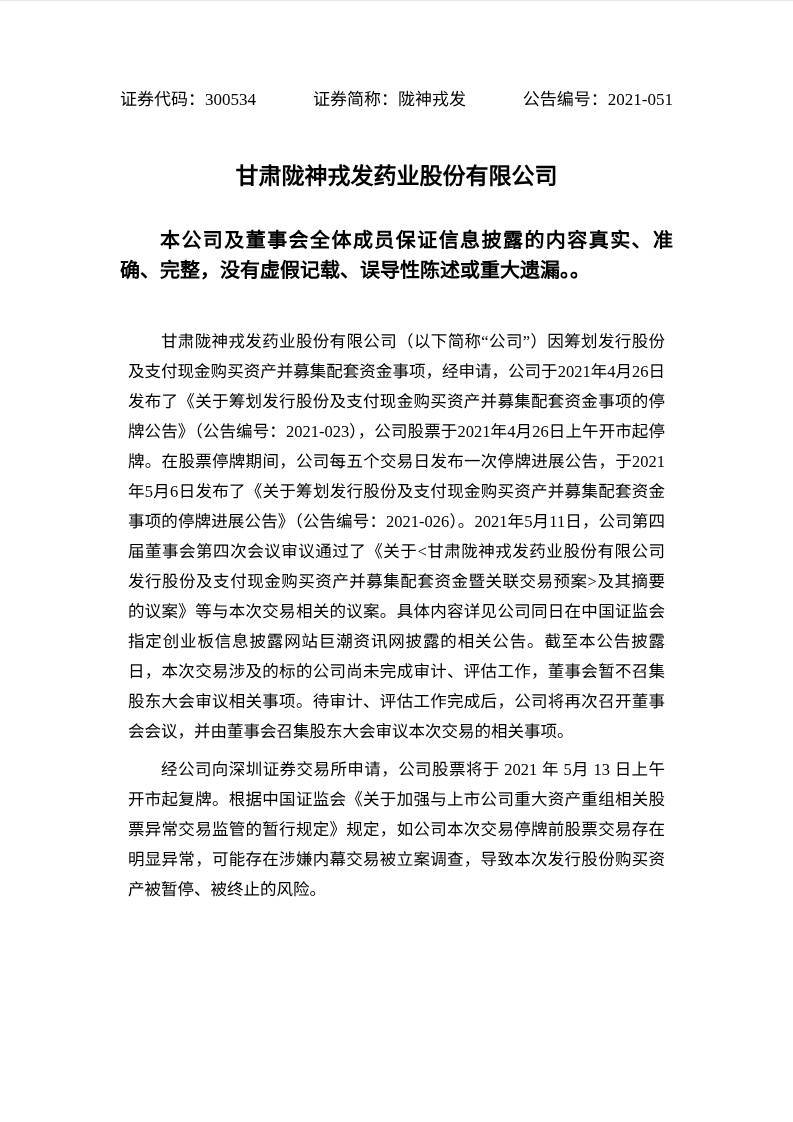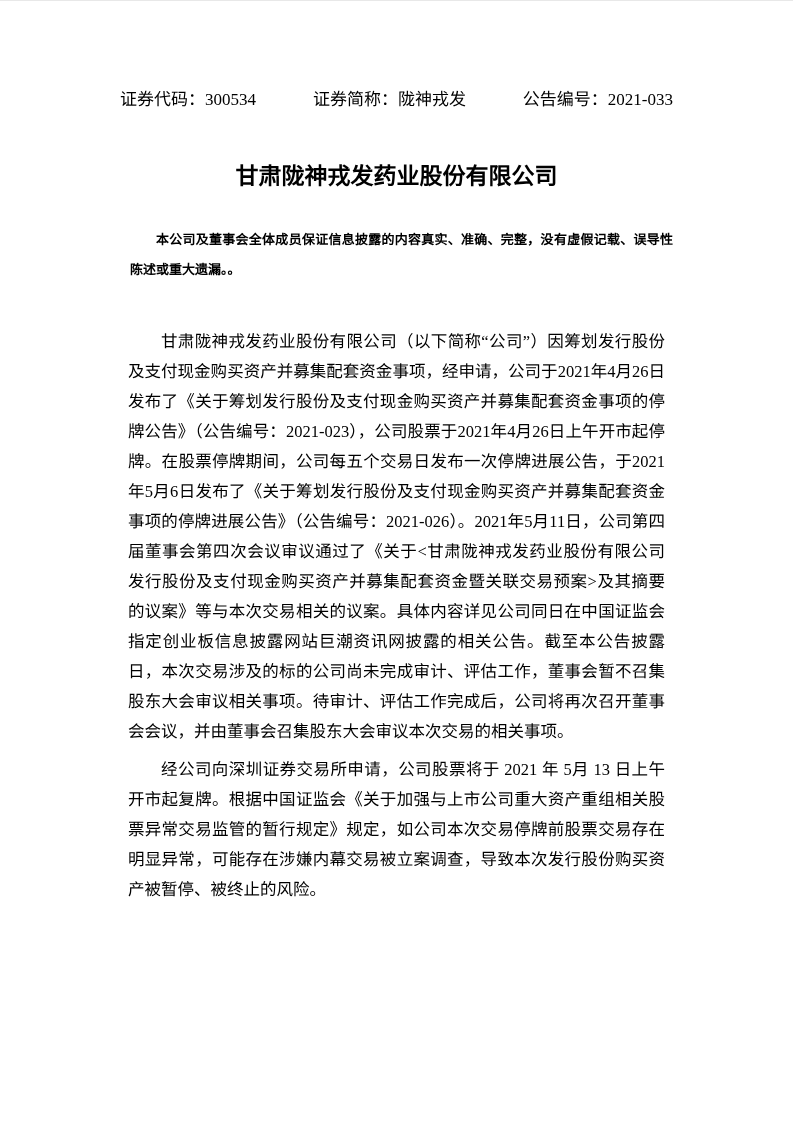--- a/index.html
+++ b/index.html
@@ -37,44 +37,44 @@
     line-height: 44px;
     margin: 0 0 26px 0;
   }
   .doc-title .title-line {
     display: block;
     font-family: Liberation Serif, serif;
   }
   .disclaimer {
     font-family: Liberation Serif, serif;
     font-weight: 700;
-    font-size: 13px;
+    font-size: 20px;
     line-height: 30px;
     text-indent: 2em;
     text-align: justify;
-    margin: 0 0 42px 10px;
+    margin: 0 0 42px 0;
   }
   .body-para {
     font-size: 16.5px;
     line-height: 30px;
     text-indent: 2em;
     text-align: justify;
     text-justify: inter-ideograph;
     margin: 8px;
   }
 </style>
 </head>
 <body>
 
 <div class="page">
 
   <div class="doc-header">
     <span>证券代码：300534</span>
     <span>证券简称：陇神戎发</span>
-    <span>公告编号：2021-033</span>
+    <span>公告编号：2021-051</span>
   </div>
 
   <h1 class="doc-title">
     <span class="title-line">甘肃陇神戎发药业股份有限公司</span>
   </h1>
 
   <p class="disclaimer">本公司及董事会全体成员保证信息披露的内容真实、准确、完整，没有虚假记载、误导性陈述或重大遗漏。。</p>
 
   <p class="body-para">甘肃陇神戎发药业股份有限公司（以下简称“公司”）因筹划发行股份及支付现金购买资产并募集配套资金事项，经申请，公司于2021年4月26日发布了《关于筹划发行股份及支付现金购买资产并募集配套资金事项的停牌公告》（公告编号：2021-023），公司股票于2021年4月26日上午开市起停牌。在股票停牌期间，公司每五个交易日发布一次停牌进展公告，于2021年5月6日发布了《关于筹划发行股份及支付现金购买资产并募集配套资金事项的停牌进展公告》（公告编号：2021-026）。2021年5月11日，公司第四届董事会第四次会议审议通过了《关于&lt;甘肃陇神戎发药业股份有限公司发行股份及支付现金购买资产并募集配套资金暨关联交易预案&gt;及其摘要的议案》等与本次交易相关的议案。具体内容详见公司同日在中国证监会指定创业板信息披露网站巨潮资讯网披露的相关公告。截至本公告披露日，本次交易涉及的标的公司尚未完成审计、评估工作，董事会暂不召集股东大会审议相关事项。待审计、评估工作完成后，公司将再次召开董事会会议，并由董事会召集股东大会审议本次交易的相关事项。</p>
   <p class="body-para">经公司向深圳证券交易所申请，公司股票将于 2021 年 5月 13 日上午开市起复牌。根据中国证监会《关于加强与上市公司重大资产重组相关股票异常交易监管的暂行规定》规定，如公司本次交易停牌前股票交易存在明显异常，可能存在涉嫌内幕交易被立案调查，导致本次发行股份购买资产被暂停、被终止的风险。</p>

